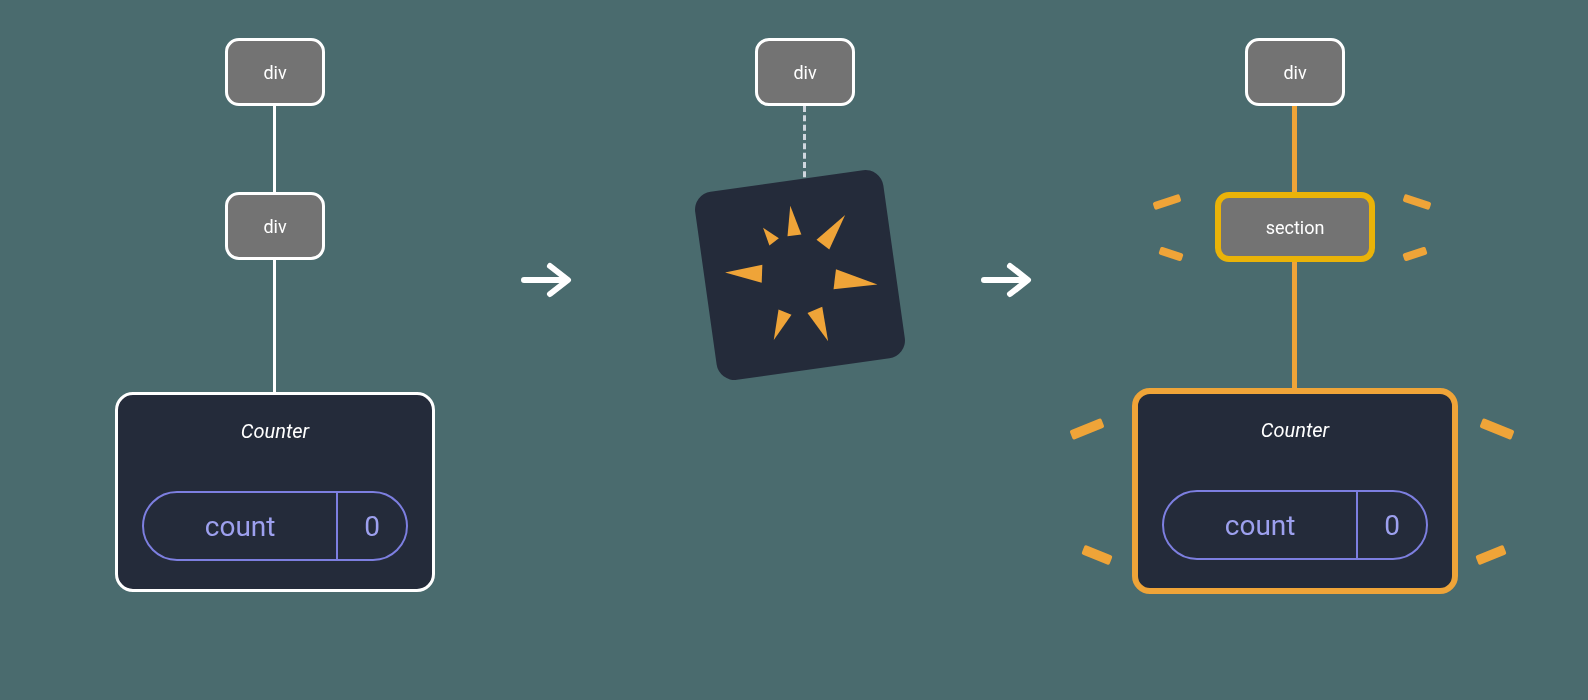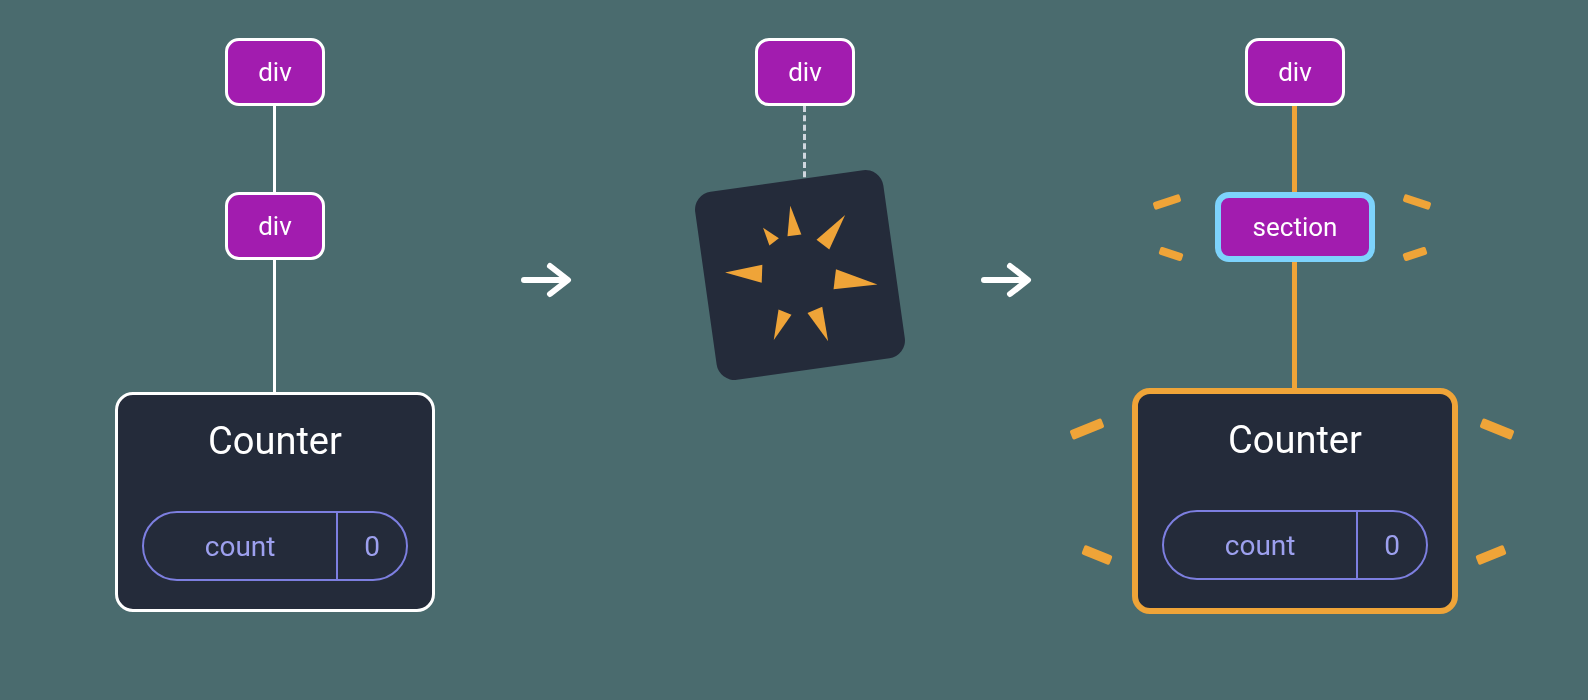--- a/index.html
+++ b/index.html
@@ -16,30 +16,30 @@
   .stage {
     position: absolute;
     top: 0;
   }
   .stage1 { left: 90px; width: 370px; }
   .stage2 { left: 675px; width: 260px; }
   .stage3 { left: 1110px; width: 370px; }
 
   .node {
     position: absolute;
-    background: #a21caf;
+    background: #737373;
     border-radius: 14px;
     color: #fff;
-    font-size: 26px;
+    font-size: 18px;
     display: flex;
     align-items: center;
     justify-content: center;
   }
   .border-white { border: 3px solid #fff; }
-  .border-highlight { border: 6px solid #7dd3fc; }
+  .border-highlight { border: 6px solid #eab308; }
 
   .connector {
     position: absolute;
     background: #fff;
     width: 3px;
   }
   .connector.highlight { background: #efa438; width: 5px; }
   .connector.dashed {
     background: transparent;
     border-left: 3px dashed #d0d6de;
@@ -48,23 +48,24 @@
   .counter-box {
     position: absolute;
     background: #242b3a;
     border-radius: 18px;
     padding: 24px 24px 28px 24px;
   }
   .counter-box.white { border: 3px solid #fff; }
   .counter-box.highlight { border: 6px solid #efa438; }
   .counter-title {
     color: #fff;
-    font-size: 38px;
+    font-size: 20px;
     text-align: center;
     margin-bottom: 36px;
+    font-style: italic;
   }
   .pill {
     border: 2px solid #7d7fe0;
     border-radius: 999px;
     display: flex;
     align-items: center;
     height: 70px;
     overflow: hidden;
     margin-top: 48px;
   }

